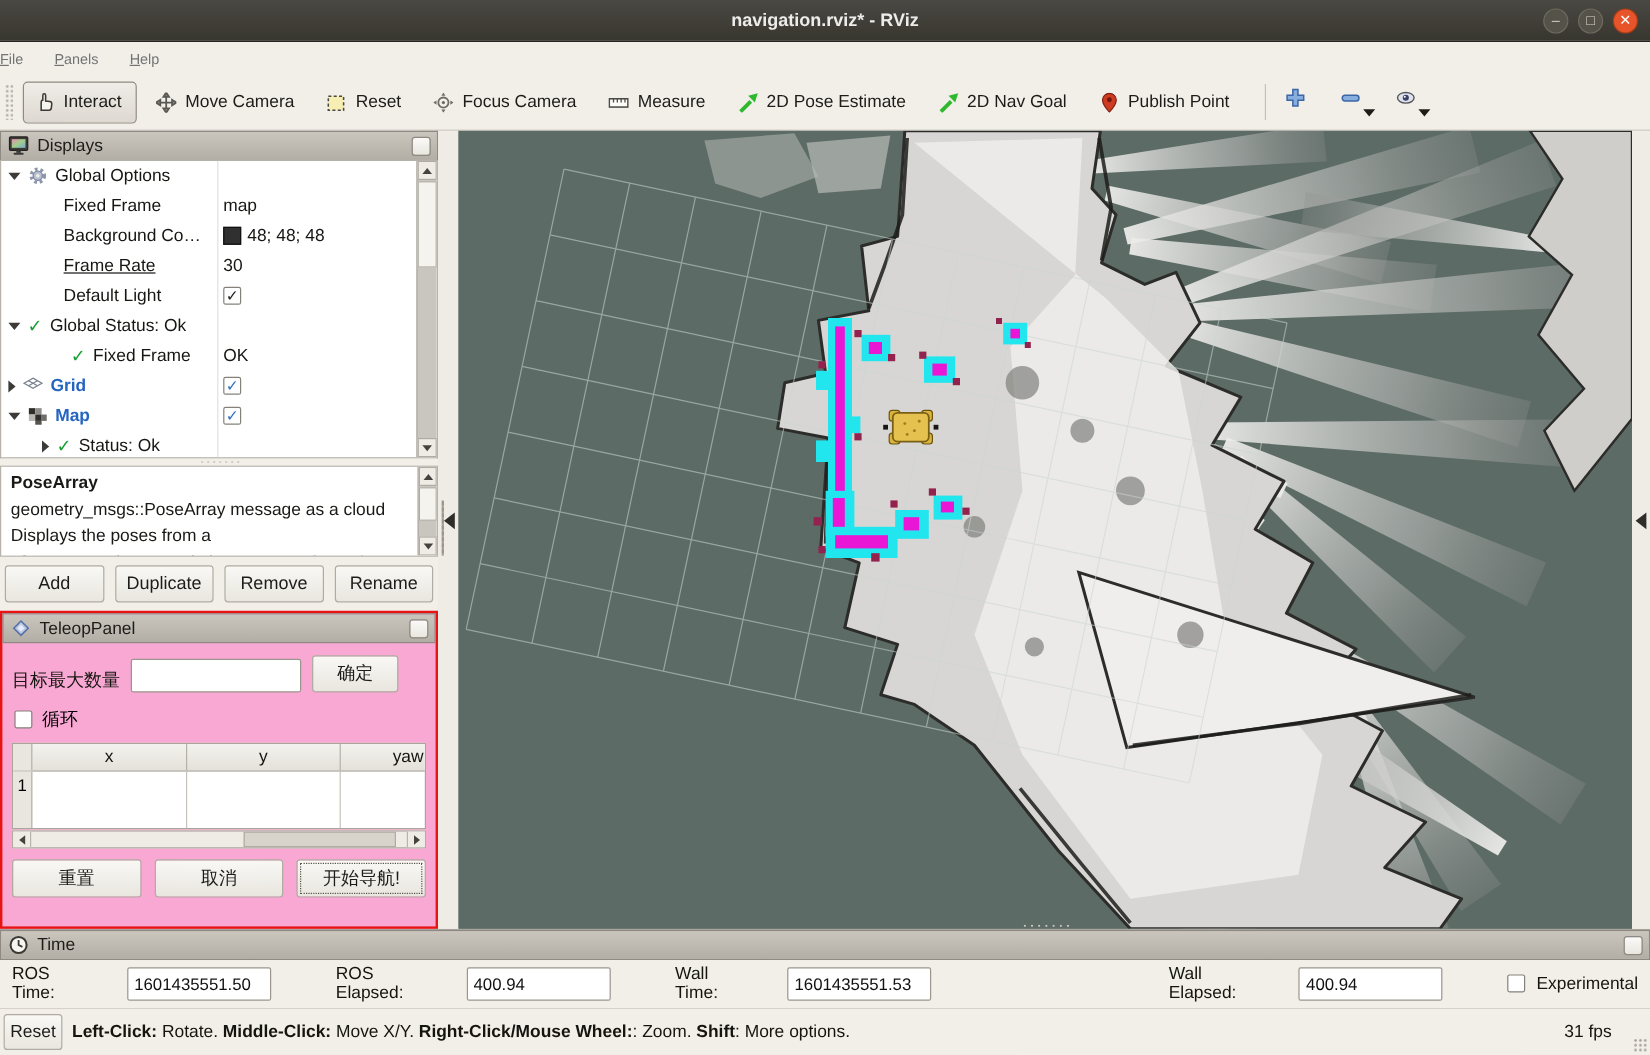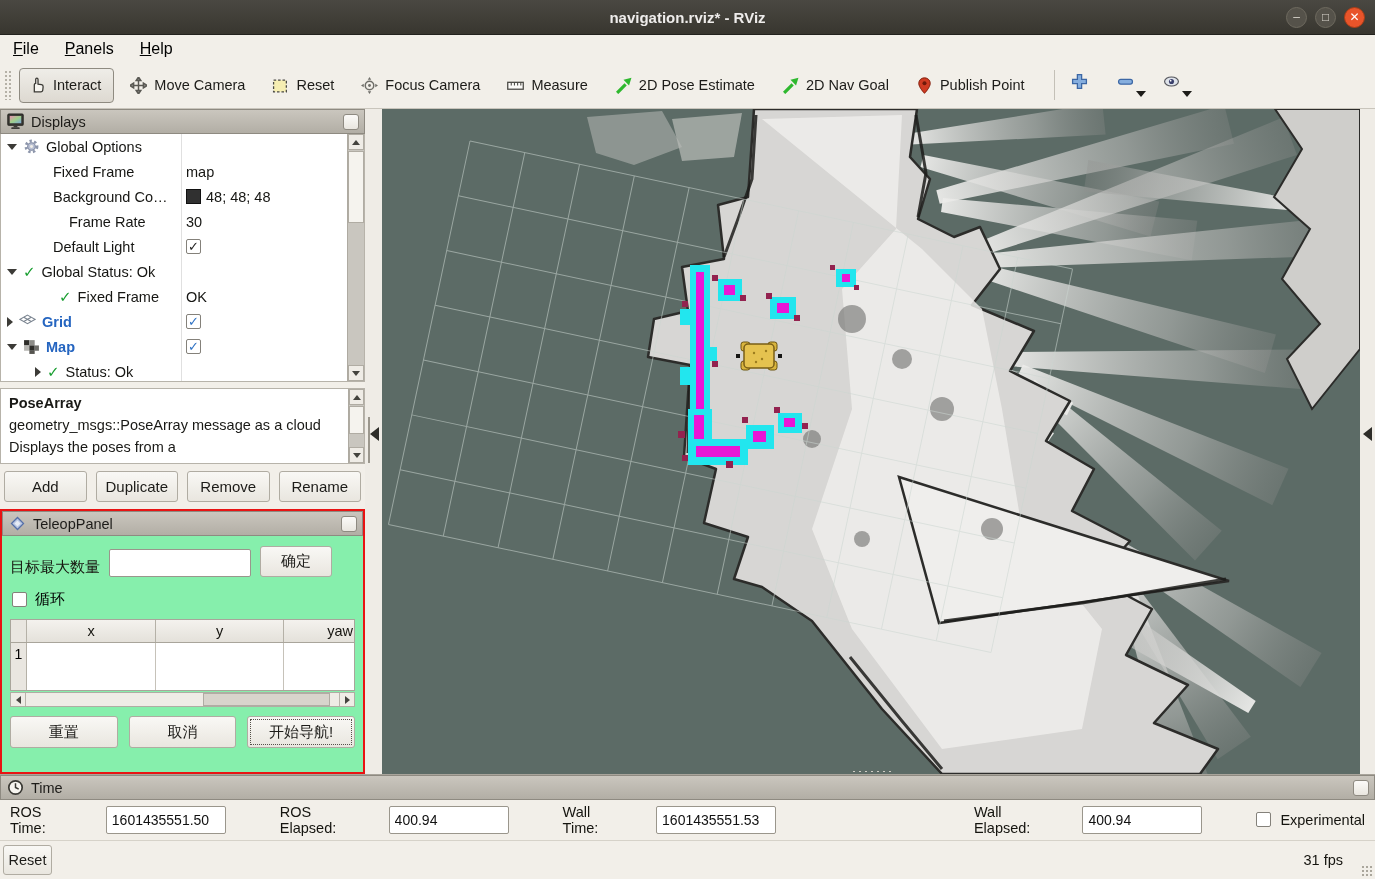--- a/index.html
+++ b/index.html
@@ -12,21 +12,21 @@
     display:flex; align-items:center; justify-content:center; }
   .titlebar .title { color:#eeeceb; font-weight:bold; font-size:15px; }
   .winbtns { position:absolute; right:10px; top:7px; display:flex; gap:8px; }
   .winbtn { width:21px; height:21px; border-radius:50%; background:#55524a;
     border:1px solid #6e6a5f; color:#d8d4cb; font-size:12px; line-height:19px;
     text-align:center; }
   .winbtn.close { background:#e8542a; border-color:#a93d17; color:#fff; font-weight:bold; }
 
   
   .menubar { height:27px; display:flex; align-items:center; gap:26px;
-    padding-left:13px; background:#f2efe9; font-size:16px; color:#000000; }
+    background:#f2efe9; font-size:12px; color:#737373; }
   .menu-item { display:inline-block; }
   .menu-item::first-letter { text-decoration:underline; }
 
   
   .toolbar { height:47px; display:flex; align-items:center; padding-left:4px;
     background:#f2efe9; border-bottom:1px solid #c9c5bc; }
   .tb-handle { width:7px; height:30px; margin-right:8px;
     background-image:radial-gradient(#b5b1a7 1px, transparent 1.2px);
     background-size:4px 4px; }
   .tool { display:flex; align-items:center; gap:7px; margin-right:27px;
@@ -100,21 +100,21 @@
   .desc-text .more { color:#3b4bc8; }
 
   
   .btnrow { display:flex; gap:9px; padding:7px 4px; }
   .btn { background:linear-gradient(#f9f8f5,#e9e6df); border:1px solid #b0aca2;
     border-radius:3px; font-size:15px; color:#1d1c19; text-align:center;
     display:flex; align-items:center; justify-content:center; }
   .btnrow .btn { flex:1; height:31px; }
 
   
-  .teleop { flex:1; border:2px solid #e81313; background:#86efac;
+  .teleop { flex:1; border:2px solid #e81313; background:#f9a8d4;
     display:flex; flex-direction:column; }
   .teleop-content { padding:8px 8px 0 8px; }
   .teleop-row1 { display:flex; align-items:flex-end; gap:9px; margin-top:2px; }
   .teleop-row1 .t-label { font-size:15px; color:#16150f; }
   .input { background:#fff; border:1px solid #9a968c; border-radius:2px;
     height:28px; font-size:14px; padding:0 5px; color:#111;
     font-family:"Liberation Sans","DejaVu Sans",sans-serif; }
   .teleop-row1 .input { width:142px; }
   .teleop-row1 .btn { width:72px; height:31px; }
   .loop-row { display:flex; align-items:center; gap:8px; margin:13px 0 10px 2px; font-size:15px; }
@@ -344,21 +344,21 @@
           <div class="lbl-wrap" style="padding-left:52px;">
             <span>Background Co…</span>
           </div>
           <div class="val">
             <span class="swatch"></span>
             <span>48; 48; 48</span>
           </div>
         </div>
 
         <div class="trow">
-          <div class="lbl-wrap" style="padding-left:68px;">
+          <div class="lbl-wrap" style="padding-left:52px;text-decoration:underline;">
             <span>Frame Rate</span>
           </div>
           <div class="val">
               <span>30</span>
             </div>
         </div>
 
         <div class="trow">
           <div class="lbl-wrap" style="padding-left:52px;">
             <span>Default Light</span>
@@ -680,15 +680,18 @@
     <input class="input tf-input" type="text" value="400.94" style="">
     <span class="exp">
       <span class="cbx"></span>
       <span>Experimental</span>
     </span>
   </div>
 </div>
 
 <div class="statusbar">
   <div class="btn">Reset</div>
+  <span class="status-text">
+    <b>Left-Click:</b><span> Rotate. </span><b>Middle-Click:</b><span> Move X/Y. </span><b>Right-Click/Mouse Wheel:</b><span>: Zoom. </span><b>Shift</b><span>: More options.</span>
+  </span>
   <span class="fps">31 fps</span>
   <div class="grip"></div>
 </div>
 
 </body></html>

